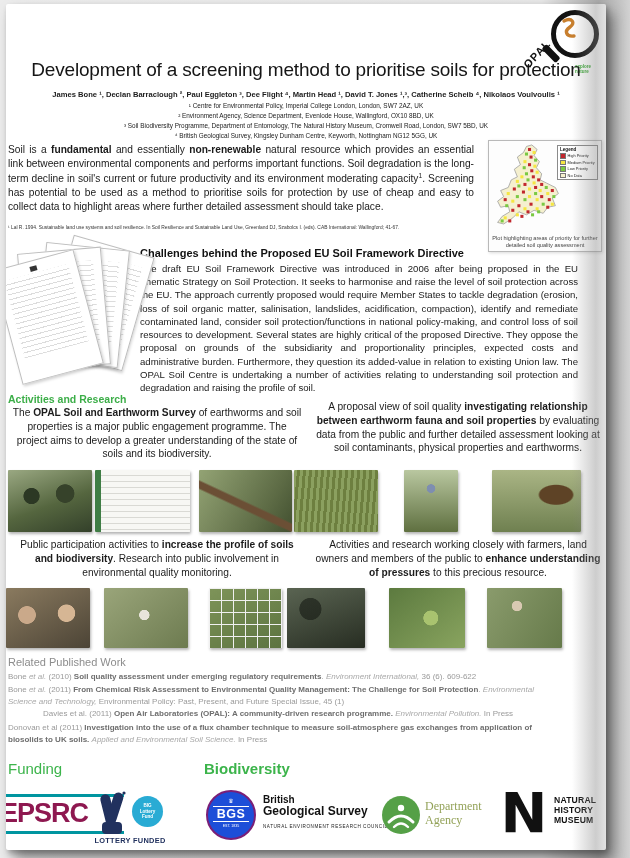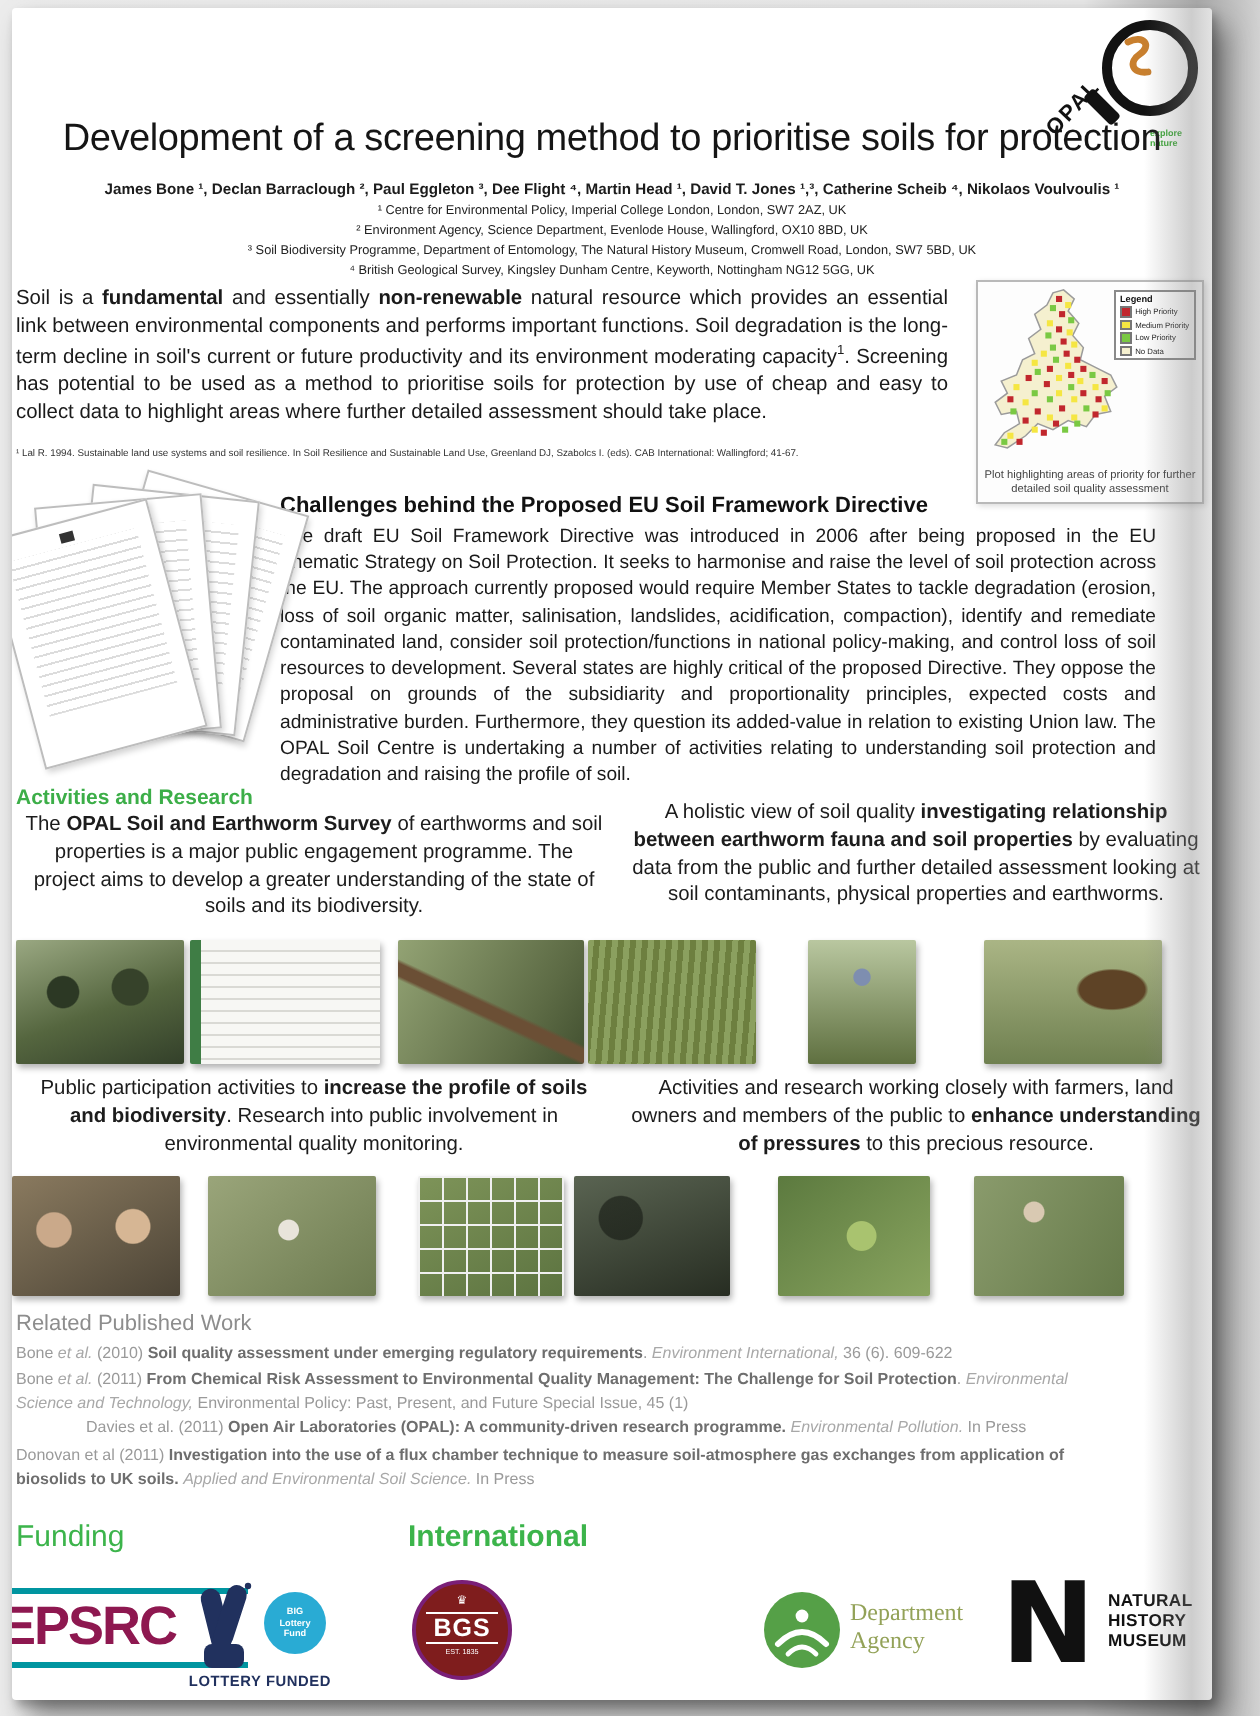--- a/index.html
+++ b/index.html
@@ -86,21 +86,21 @@
 
   
   .fund-h{left:2px;top:756px;font-size:15px;font-weight:400;color:#3cb44b;margin:0;}
   .collab-h{left:198px;top:756px;font-size:15px;font-weight:700;color:#3cb44b;margin:0;}
   .epsrc{left:-8px;top:790px;width:126px;}
   .epsrc .bar{height:3px;background:#0095a0;}
   .epsrc .word{font-size:27px;font-weight:700;color:#8e1850;letter-spacing:-1px;line-height:1.25;padding-left:2px;}
   .lottery-hand{left:88px;top:786px;}
   .biglottery{left:126px;top:792px;width:31px;height:31px;border-radius:50%;background:#29abd4;color:#fff;font-size:4.6px;font-weight:700;line-height:1.25;padding-top:7px;box-sizing:border-box;text-align:center;}
   .lottery-funded{left:82px;top:832px;width:84px;font-size:7.4px;font-weight:700;color:#21315e;text-align:center;letter-spacing:.3px;}
-  .bgs-circle{left:200px;top:786px;width:50px;height:50px;border-radius:50%;background:#7f1d1d;border:2px solid #7a1f77;box-sizing:border-box;color:#fff;text-align:center;}
+  .bgs-circle{left:200px;top:786px;width:50px;height:50px;border-radius:50%;background:#1d4ed8;border:2px solid #7a1f77;box-sizing:border-box;color:#fff;text-align:center;}
   .bgs-crown{font-size:6px;line-height:1;margin-top:6px;}
   .bgs-abbr{font-size:12.5px;font-weight:700;letter-spacing:.5px;border-top:1px solid #fff;border-bottom:1px solid #fff;margin:2px 5px 0 5px;}
   .bgs-sub{font-size:3.6px;margin-top:1.5px;}
   .bgs-text{left:257px;top:790px;width:150px;color:#111;}
   .bgs-l1{font-size:10px;font-weight:700;line-height:1.1;}
   .bgs-l2{font-size:12px;font-weight:700;line-height:1.15;}
   .bgs-nerc{font-size:4.6px;letter-spacing:.55px;color:#222;margin-top:5px;}
   .ea-circle{left:376px;top:792px;width:38px;height:38px;border-radius:50%;background:#55a047;}
   .ea-text{left:419px;top:796px;font-family:"Liberation Serif",serif;font-size:12px;color:#93a258;line-height:1.15;}
   .nhm-n{left:492px;top:780px;width:52px;height:58px;font-size:56px;font-weight:700;color:#111;line-height:58px;text-align:center;font-family:"DejaVu Sans",sans-serif;}
@@ -241,21 +241,21 @@
           <div class="dot"></div>
           <div class="dl"></div>
         </div>
     </div>
 
     <h2 class="abs challenges-h">Challenges behind the Proposed EU Soil Framework Directive</h2>
     <p class="abs challenges-p">The draft EU Soil Framework Directive was introduced in 2006 after being proposed in the EU Thematic Strategy on Soil Protection. It seeks to harmonise and raise the level of soil protection across the EU. The approach currently proposed would require Member States to tackle degradation (erosion, loss of soil organic matter, salinisation, landslides, acidification, compaction),  identify and remediate contaminated land,  consider soil protection/functions in national policy-making, and  control loss of soil resources to development. Several states are highly critical of the proposed Directive. They oppose the proposal on grounds of the subsidiarity and proportionality  principles, expected costs and administrative burden. Furthermore, they question its  added-value in relation to existing Union law.  The OPAL Soil Centre is undertaking a number of activities relating to understanding soil protection and degradation and raising the profile of soil.</p>
 
     <h3 class="abs act-h">Activities and Research</h3>
     <p class="abs act-left"><span>The </span><span class="b">OPAL Soil and Earthworm Survey</span><span> of earthworms and soil properties is a major public engagement programme. The project aims to develop a greater understanding of the state of soils and its biodiversity.</span></p>
-    <p class="abs act-right"><span>A holistic view of soil quality </span><span class="b">investigating relationship between earthworm fauna  and soil properties</span><span> by evaluating data from the public and further detailed assessment looking at soil contaminants, physical properties and earthworms.</span></p>
+    <p class="abs act-right"><span>A proposal view of soil quality </span><span class="b">investigating relationship between earthworm fauna  and soil properties</span><span> by evaluating data from the public and further detailed assessment looking at soil contaminants, physical properties and earthworms.</span></p>
 
     <div class="photo ph1"></div>
     <div class="photo ph2"></div>
     <div class="photo ph3"></div>
     <div class="photo ph4"></div>
     <div class="photo ph5"></div>
     <div class="photo ph6"></div>
 
     <p class="abs cap-left"><span>Public participation activities to </span><span class="b">increase the profile of soils and biodiversity</span><span>. Research into public involvement in environmental quality monitoring.</span></p>
     <p class="abs cap-right"><span>Activities and research working closely with farmers, land owners and members of the public to </span><span class="b">enhance understanding of pressures</span><span> to this precious resource.</span></p>
@@ -289,25 +289,30 @@
         <circle cx="30" cy="3" r="1.6" fill="#21315e"></circle>
       </svg>
     </div>
     <div class="abs biglottery">
       <div>BIG</div>
       <div>Lottery</div>
       <div>Fund</div>
     </div>
     <div class="abs lottery-funded">LOTTERY FUNDED</div>
 
-    <h3 class="abs collab-h">International</h3>
+    <h3 class="abs collab-h">Biodiversity</h3>
     <div class="abs bgs-circle">
       <div class="bgs-crown">♛</div>
       <div class="bgs-abbr">BGS</div>
       <div class="bgs-sub">EST. 1835</div>
+    </div>
+    <div class="abs bgs-text">
+      <div class="bgs-l1">British</div>
+      <div class="bgs-l2">Geological Survey</div>
+      <div class="bgs-nerc">NATURAL ENVIRONMENT RESEARCH COUNCIL</div>
     </div>
     <div class="abs ea-circle">
       <svg width="38" height="38" viewBox="0 0 38 38">
         <circle cx="19" cy="19" r="17" fill="#55a047"></circle>
         <circle cx="19" cy="12" r="3.2" fill="#fff"></circle>
         <path d="M7,26 Q19,14 31,26" fill="none" stroke="#fff" stroke-width="3" stroke-linecap="round"></path>
         <path d="M12,31 Q19,24 26,31" fill="none" stroke="#fff" stroke-width="2.4" stroke-linecap="round"></path>
       </svg>
     </div>
     <div class="abs ea-text">

